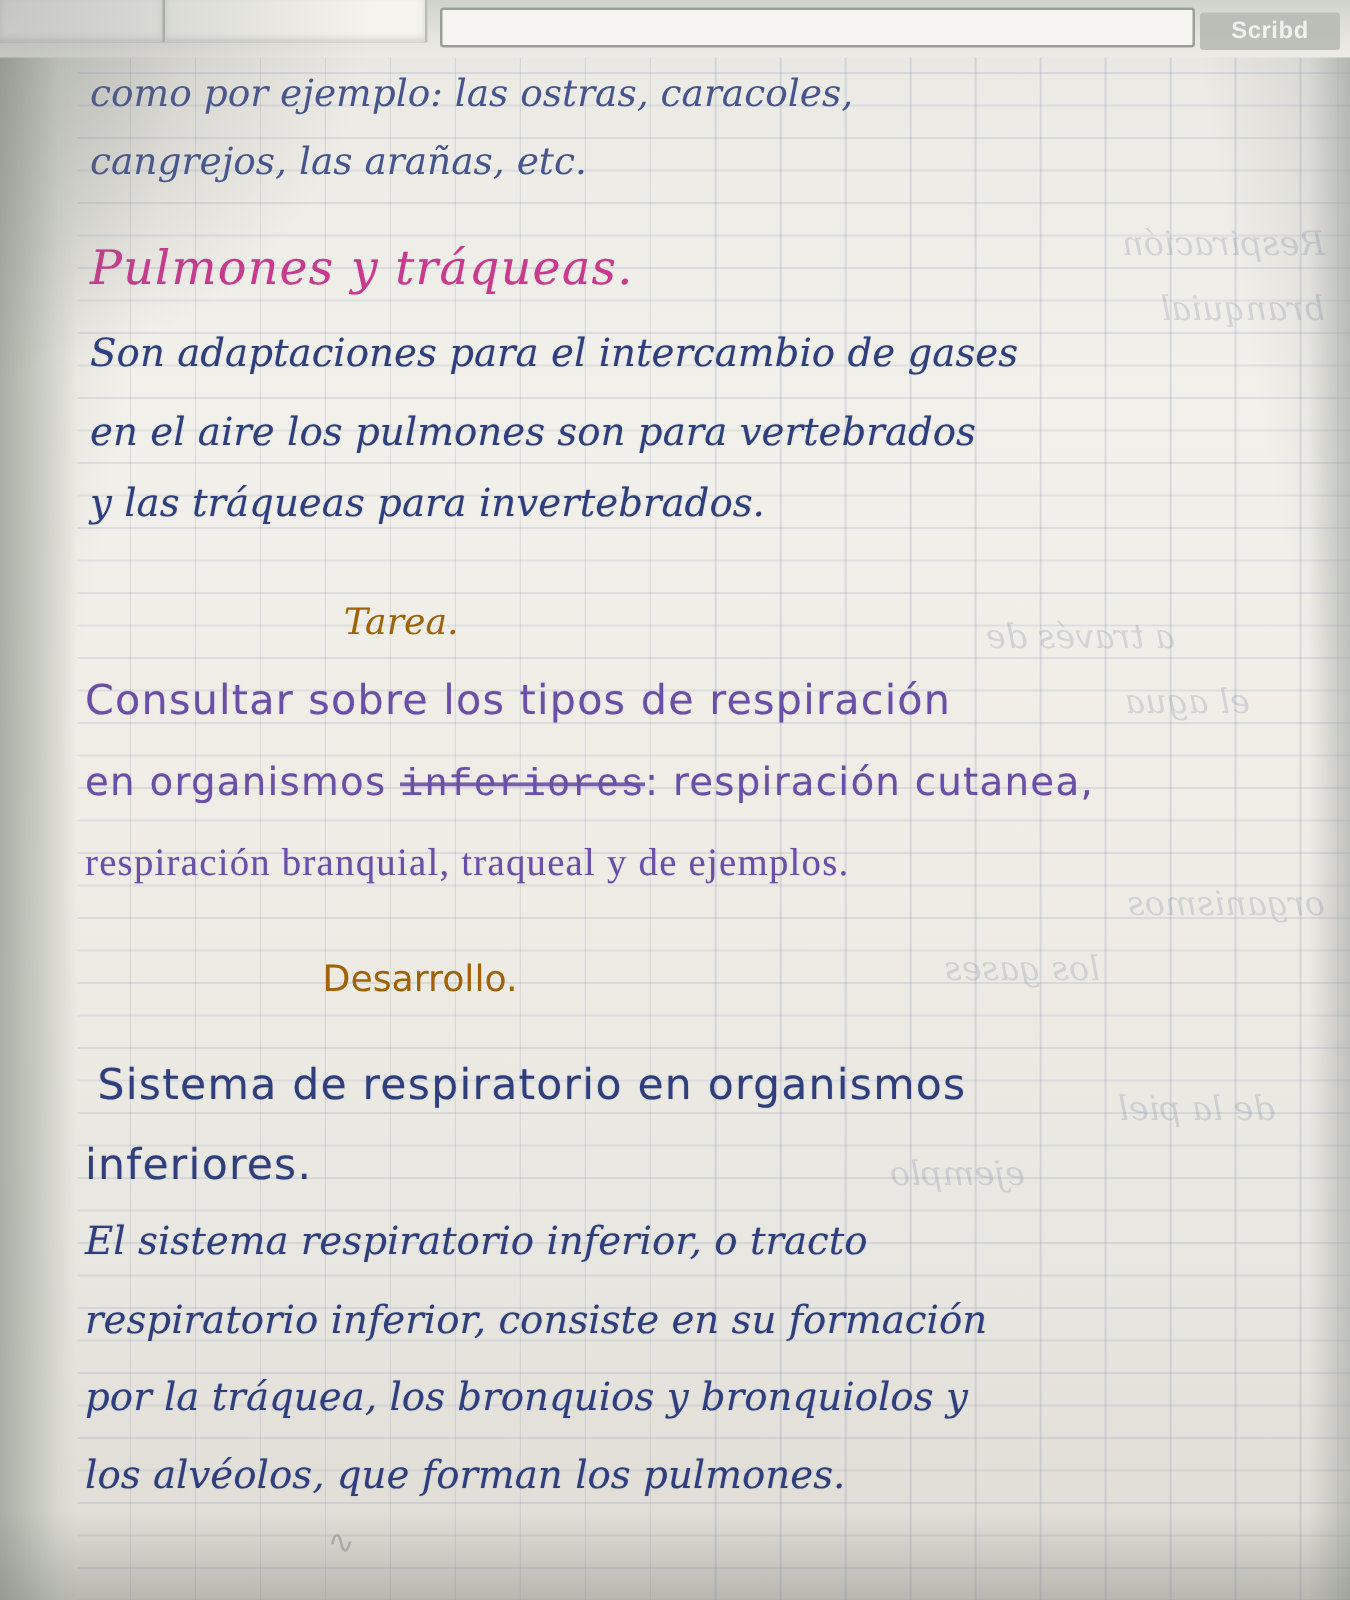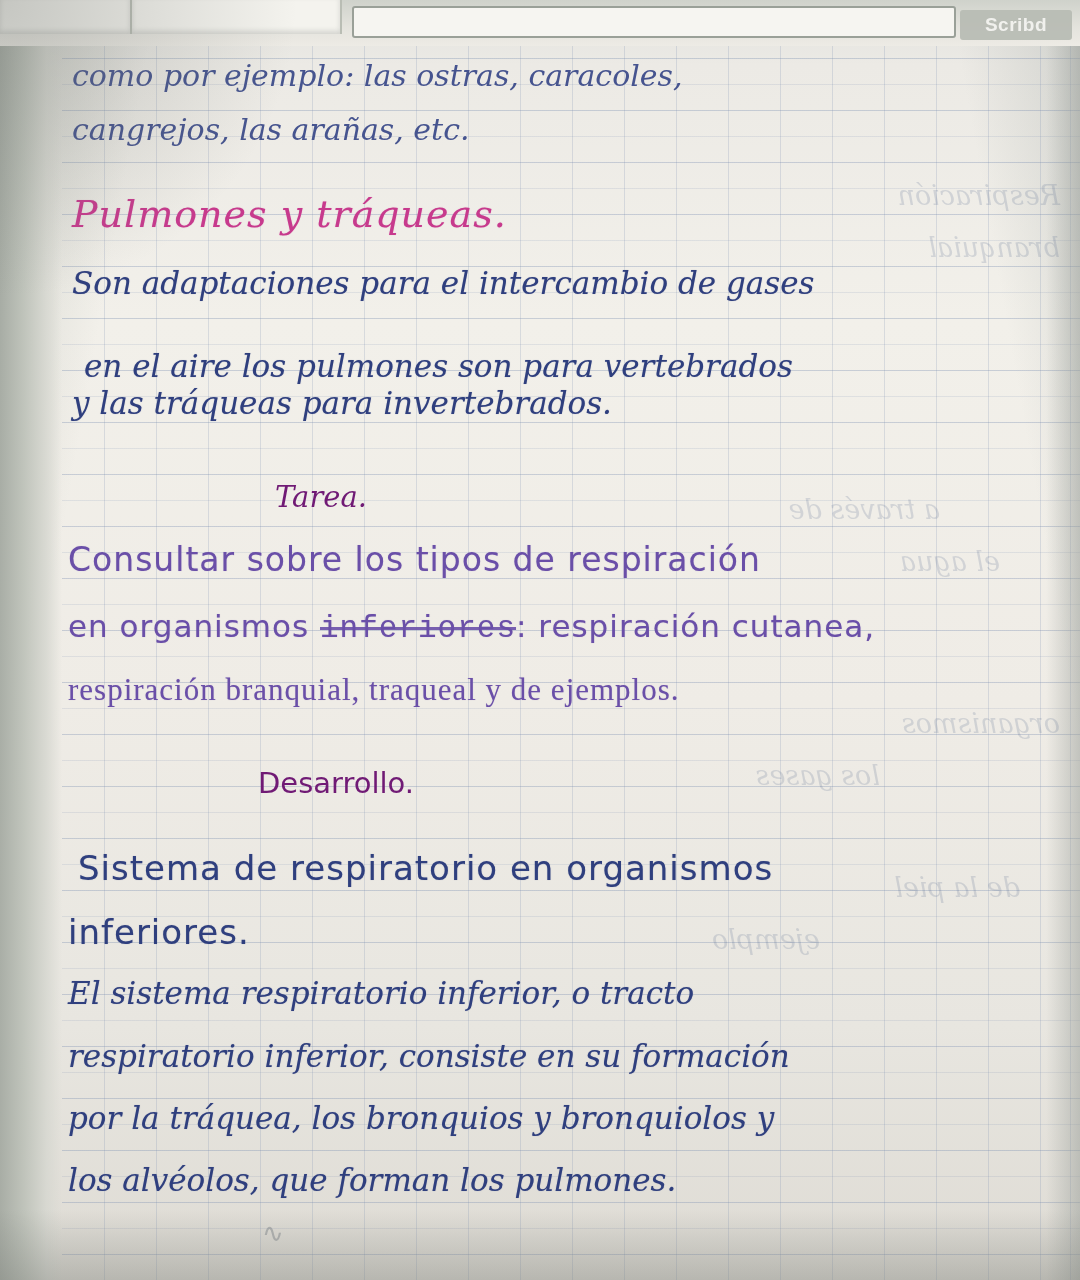--- a/index.html
+++ b/index.html
@@ -159,21 +159,21 @@
   }
   .purple-ink {
     color: #6a4fa8;
     text-shadow: 0 0 1px rgba(106,79,168,.3);
   }
   .magenta-ink {
     color: #c73a8d;
     text-shadow: 0 0 1px rgba(199,58,141,.3);
   }
   .red-ink {
-    color: #701a75;
+    color: #a16207;
   }
   .title-pm {
     font-size: 38px;
     letter-spacing: 1px;
   }
   .tarea {
     font-size: 29px;
   }
   .desarrollo {
     font-size: 29px;
@@ -241,21 +241,21 @@
   </div>
 
   <div class="ink">
 
     <div class="line cursive blue-light" style="left:72px; top:58px; font-size:30px;">como por ejemplo: las ostras, caracoles,</div>
     <div class="line cursive blue-light" style="left:72px; top:112px; font-size:30px;">cangrejos, las arañas, etc.</div>
 
     <div class="line cursive magenta-ink title-pm" style="left:72px; top:192px;">Pulmones y tráqueas.</div>
 
     <div class="line cursive blue-ink" style="left:72px; top:265px; font-size:31px;">Son adaptaciones para el intercambio de gases</div>
-    <div class="line cursive blue-ink" style="left:84px; top:328px; font-size:31px;margin-top:20px;">en el aire los pulmones son para vertebrados</div>
+    <div class="line cursive blue-ink" style="left:72px; top:328px; font-size:31px;">en el aire los pulmones son para vertebrados</div>
     <div class="line cursive blue-ink" style="left:72px; top:385px; font-size:31px;">y las tráqueas para invertebrados.</div>
 
     <div class="line cursive red-ink tarea" style="left:275px; top:480px;">Tarea.</div>
 
     <div class="line print purple-ink" style="left:68px; top:540px; font-size:33px; letter-spacing:1px;text-align:right;">Consultar sobre los tipos de respiración</div>
     <div class="line print purple-ink" style="left:68px; top:608px; font-size:31px; letter-spacing:1px;">
       <span>en organismos </span><span class="strike">inferiores</span><span>: respiración cutanea,</span>
     </div>
     <div class="line print purple-ink" style="left:68px; top:672px; font-size:31px; letter-spacing:1px;font-family:Liberation Serif, serif;">respiración branquial, traqueal y de ejemplos.</div>
 

